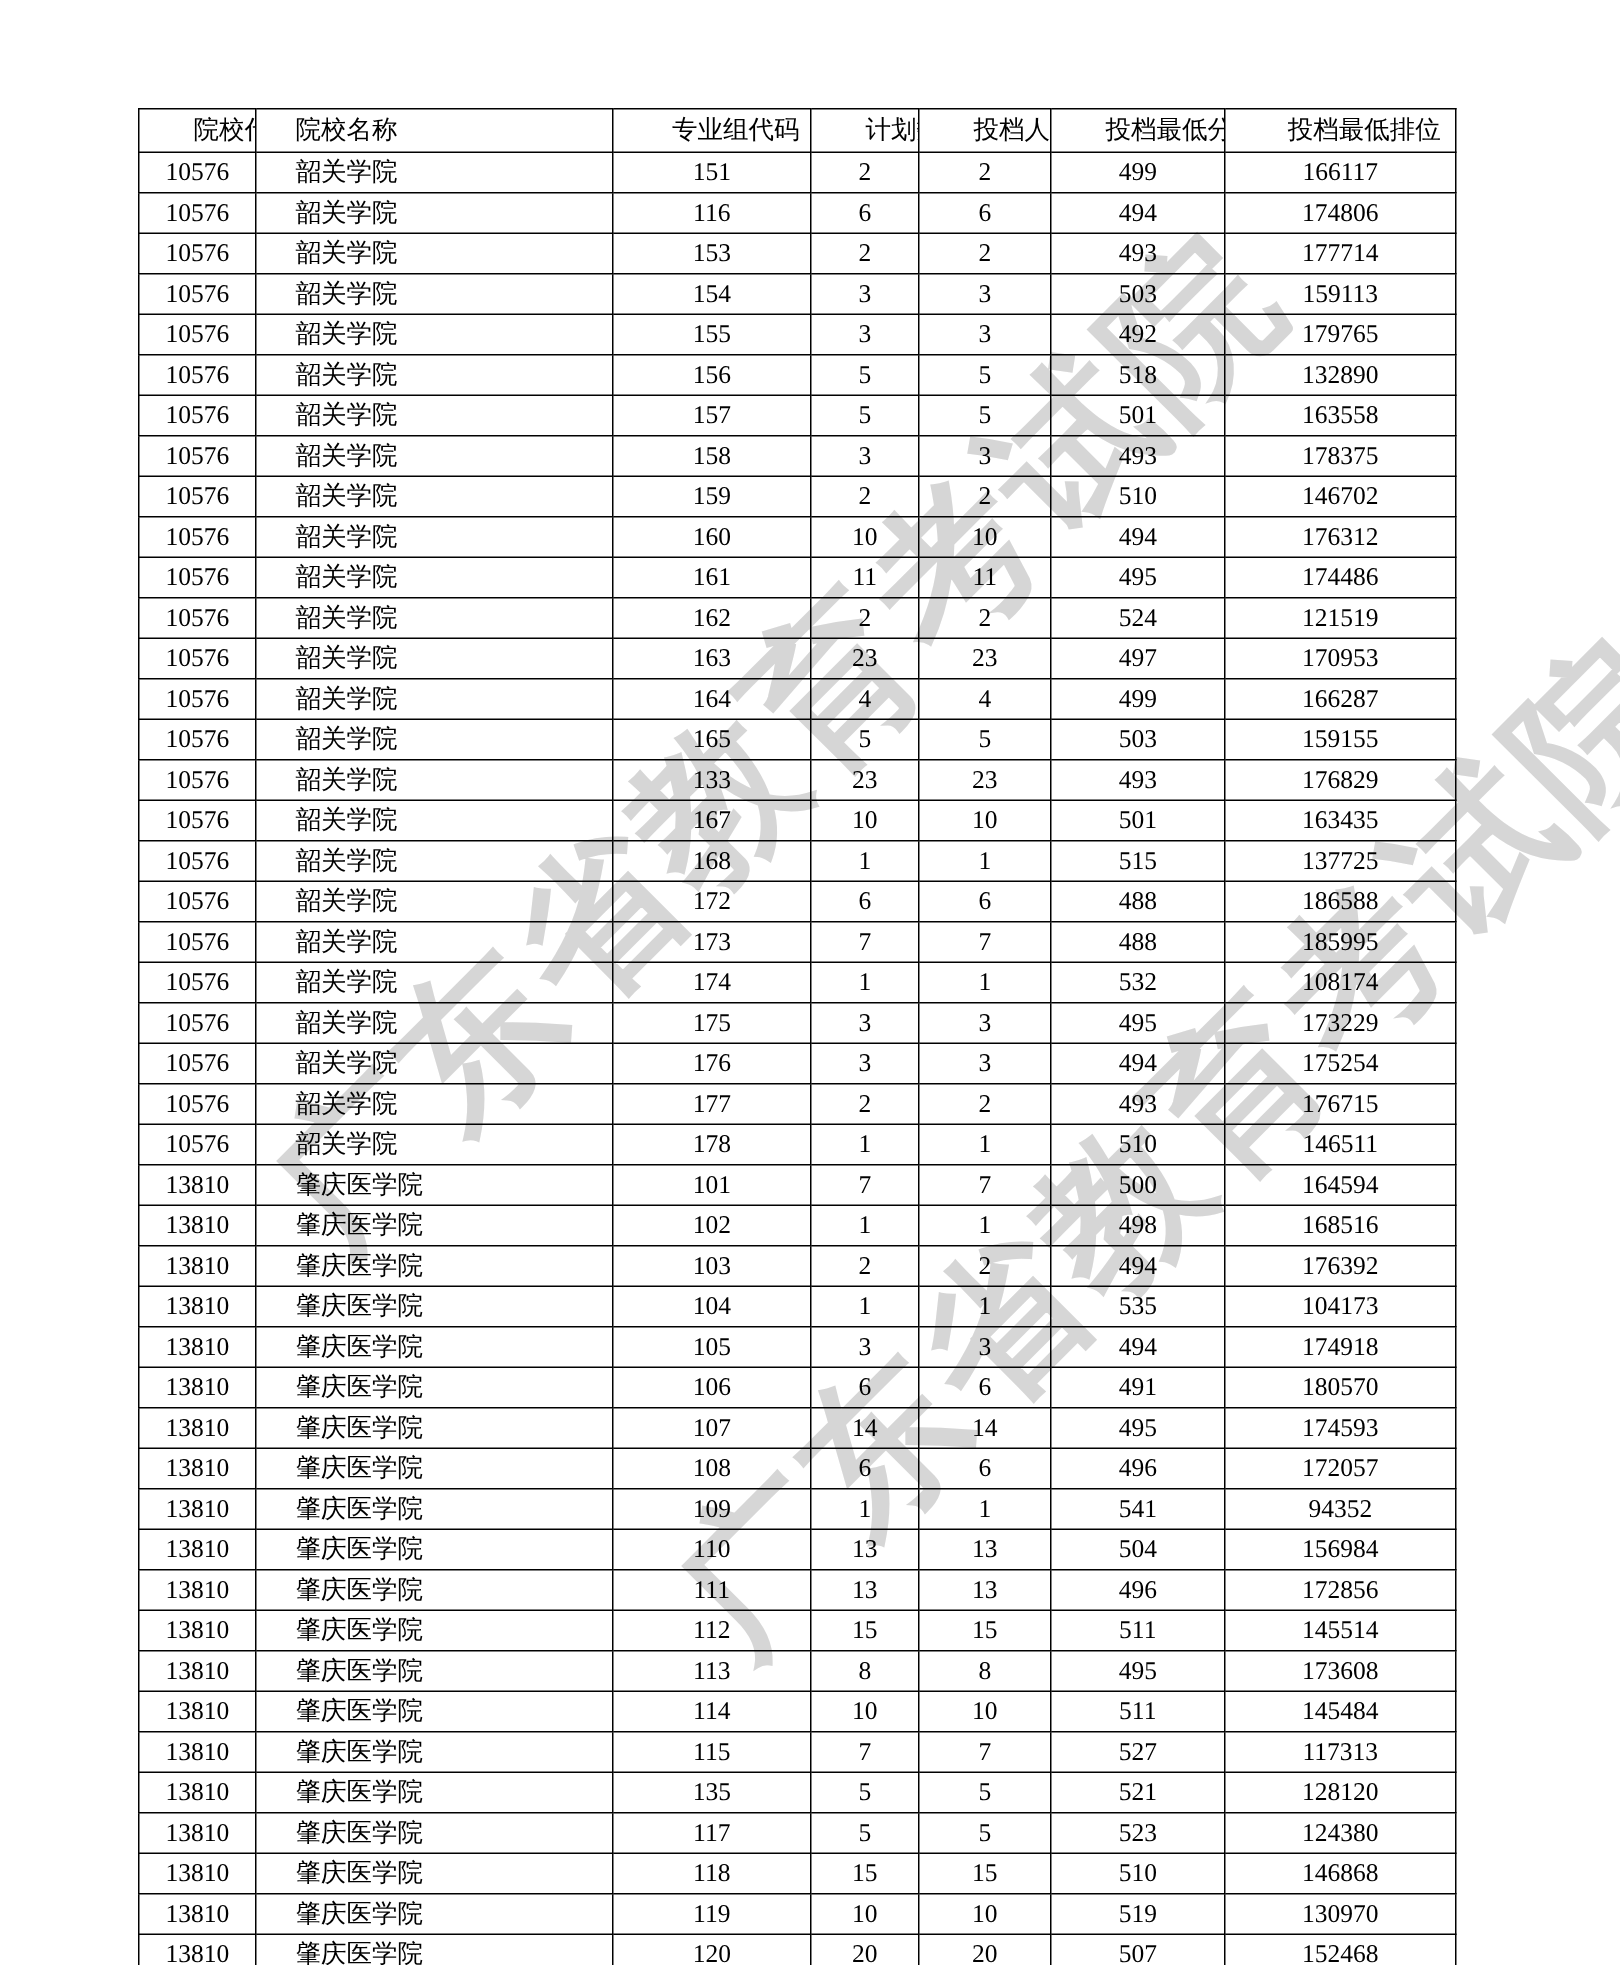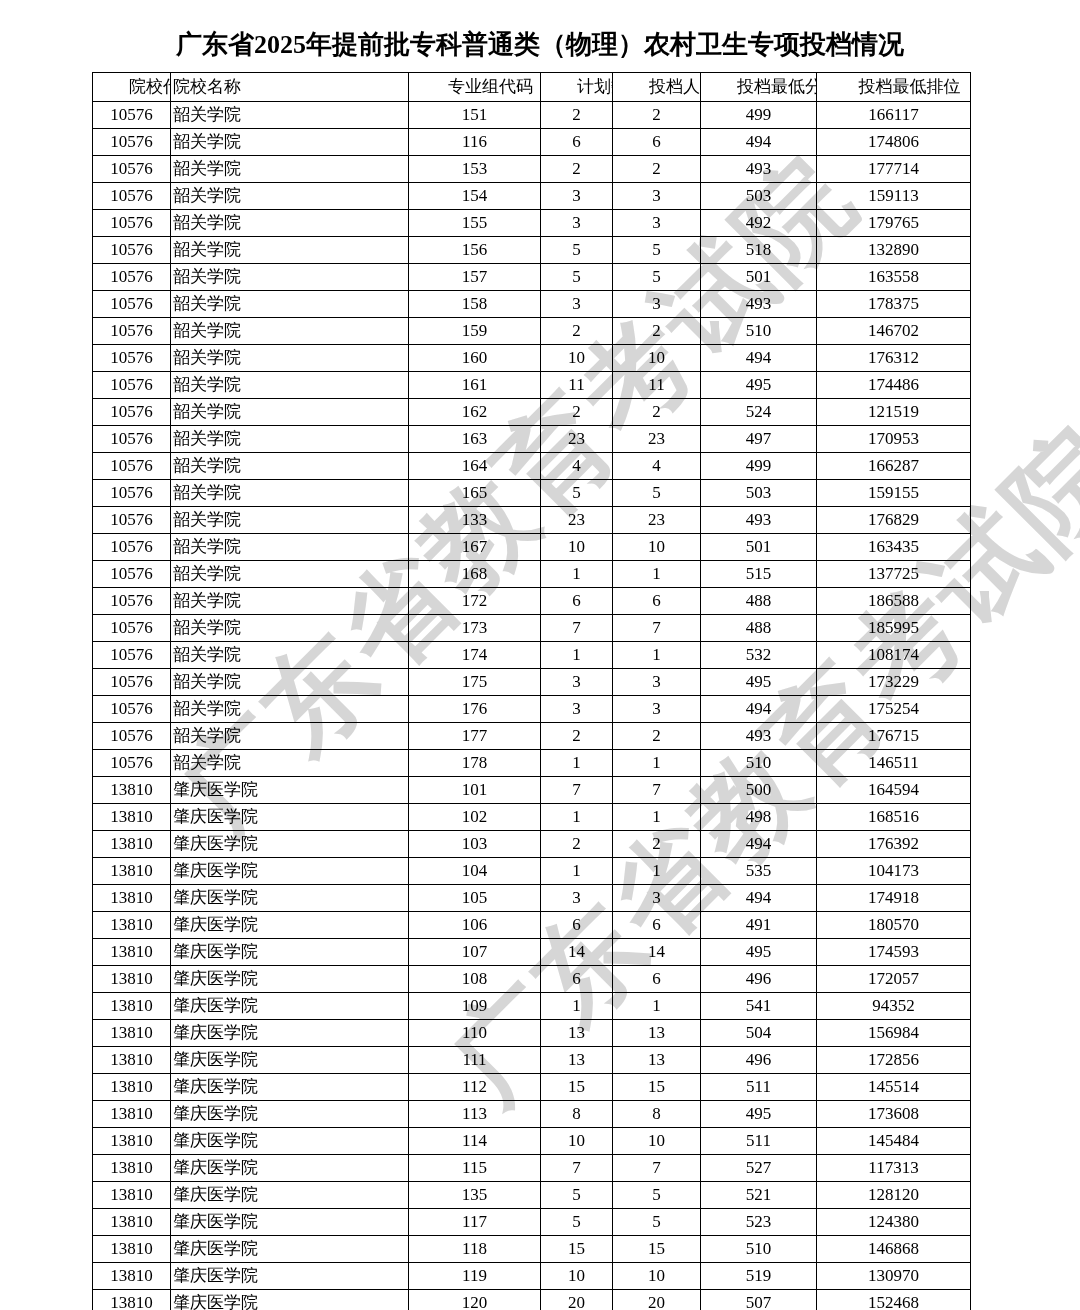--- a/index.html
+++ b/index.html
@@ -101,21 +101,21 @@
   }
   table.data thead th {
     font-weight: 400;
     height: 26px;
     font-size: 17px;
     padding-left: 36px;
   }
   table.data td.name,
   table.data th.name {
     text-align: left;
-    padding-left: 2px;
+    padding-left: 26px;
   }
 
   
   col.c-code   { width: 78px; }
   col.c-name   { width: 238px; }
   col.c-group  { width: 132px; }
   col.c-plan   { width: 72px; }
   col.c-count  { width: 88px; }
   col.c-score  { width: 116px; }
   col.c-rank   { width: 154px; }
@@ -123,21 +123,20 @@
 </head>
 <body>
 
 <div id="page">
 
   <div id="watermark-layer">
     <div class="wm-text wm-a">广东省教育考试院</div>
     <div class="wm-text wm-b">广东省教育考试院</div>
   </div>
 
-  <div id="doc-title">广东省2025年提前批专科普通类（物理）农村卫生专项投档情况</div>
 
   <div id="table-wrap">
     <table class="data">
       <colgroup>
         <col class="c-code">
         <col class="c-name">
         <col class="c-group">
         <col class="c-plan">
         <col class="c-count">
         <col class="c-score">

